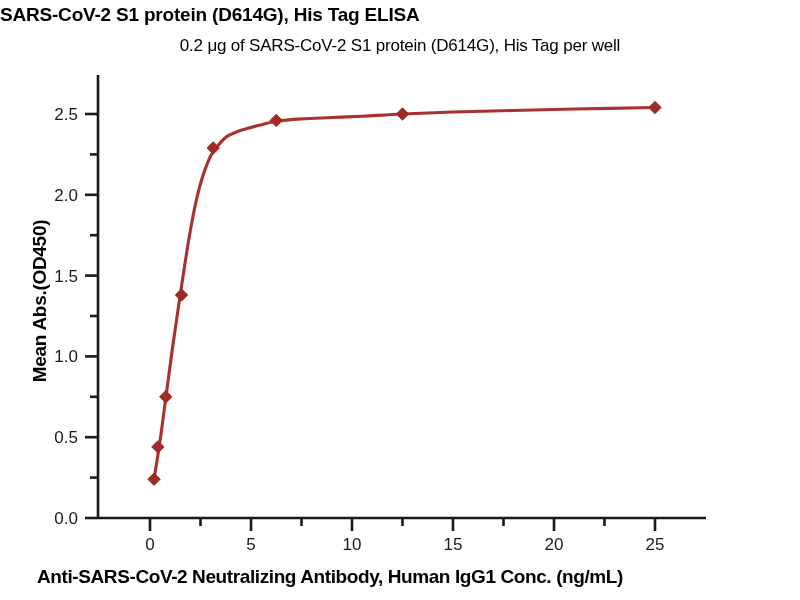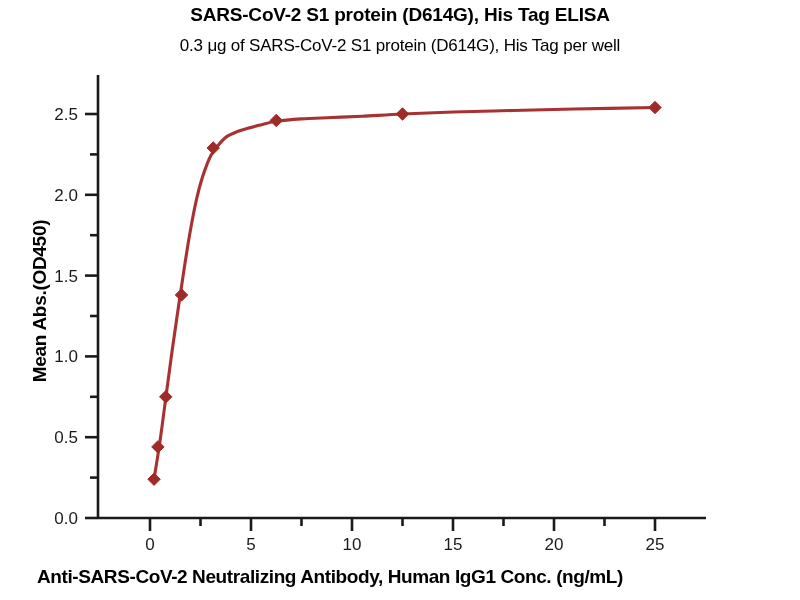--- a/index.html
+++ b/index.html
@@ -21,21 +21,21 @@
     left: 0; top: 0;
     width: 800px;
     height: 600px;
   }
 
   .title {
     position: absolute;
     left: 0;
     top: 4px;
     width: 800px;
-    text-align: center;
+    text-align: left;
     font-size: 19px;
     font-weight: bold;
     letter-spacing: -0.2px;
     color: #000000;
   }
   .subtitle {
     position: absolute;
     left: 0;
     top: 36px;
     width: 800px;
@@ -83,21 +83,21 @@
     font-size: 17px;
     fill: #1a1a1a;
   }
 </style>
 </head>
 <body>
 
 <div id="figure">
 
   <div class="title">SARS-CoV-2 S1 protein (D614G), His Tag ELISA</div>
-  <div class="subtitle">0.3 μg of SARS-CoV-2 S1 protein (D614G), His Tag per well</div>
+  <div class="subtitle">0.2 μg of SARS-CoV-2 S1 protein (D614G), His Tag per well</div>
 
   <div class="ylabel">Mean Abs.(OD450)</div>
   <div class="xlabel">Anti-SARS-CoV-2 Neutralizing Antibody, Human IgG1 Conc. (ng/mL)</div>
 
   <svg class="plot-svg" id="plot" width="800" height="600">
       <line x1="98" y1="75" x2="98" y2="518" stroke="#1a1a1a" stroke-width="2.6"></line>
       <line x1="98" y1="518" x2="706" y2="518" stroke="#1a1a1a" stroke-width="2.6"></line>
       <line x1="85" y1="518" x2="98" y2="518" stroke="#1a1a1a" stroke-width="2.6"></line>
       <text x="78" y="524" text-anchor="end" class="tick-text">0.0</text>
       <line x1="85" y1="437.2" x2="98" y2="437.2" stroke="#1a1a1a" stroke-width="2.6"></line>

